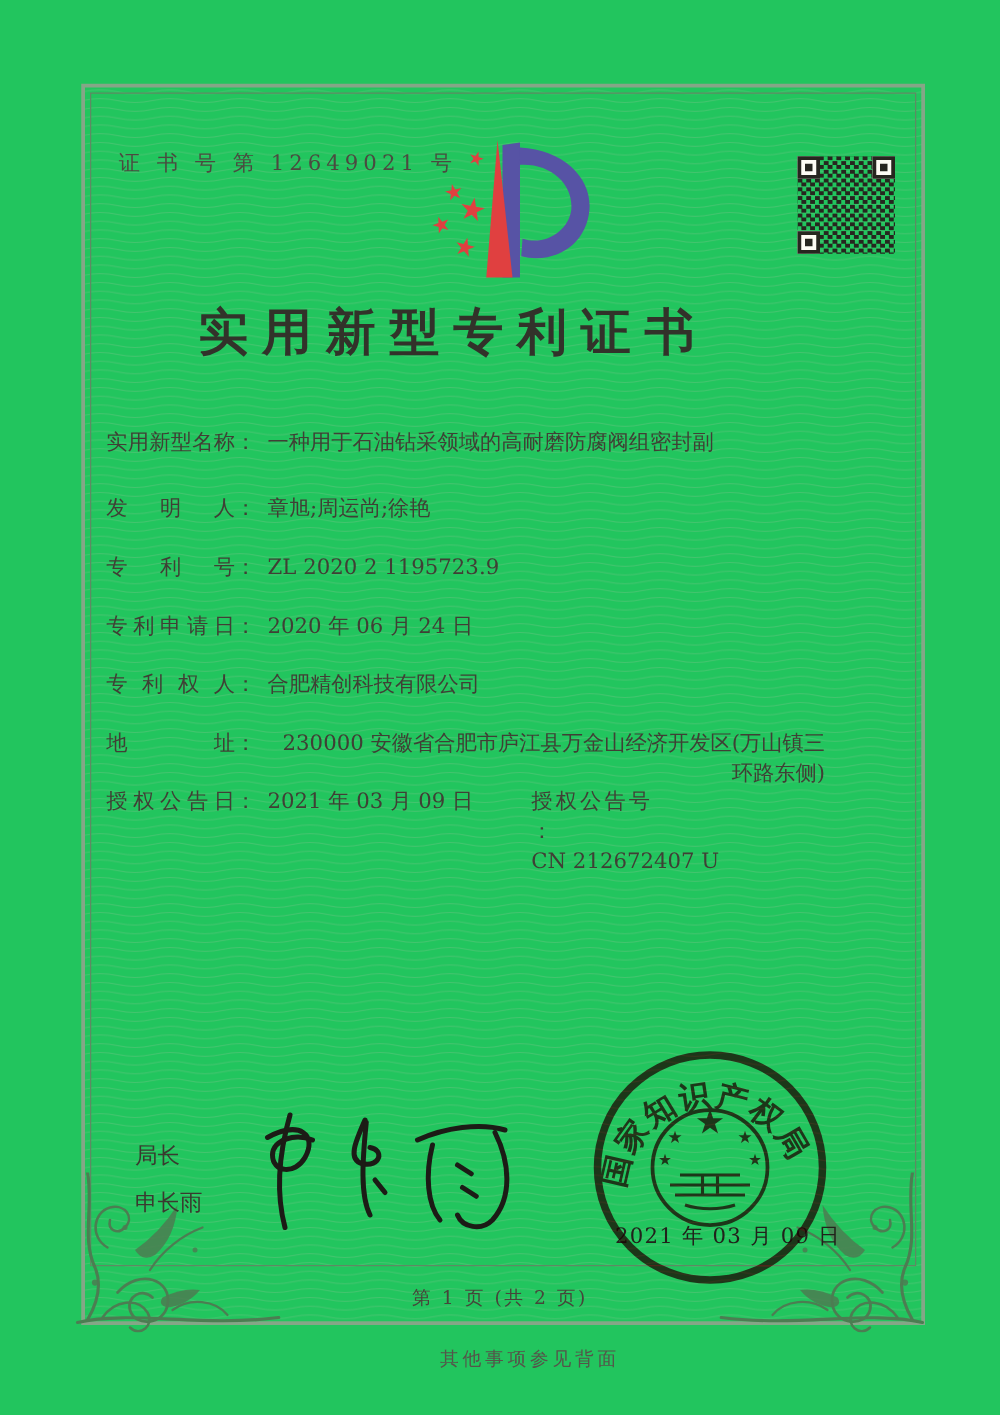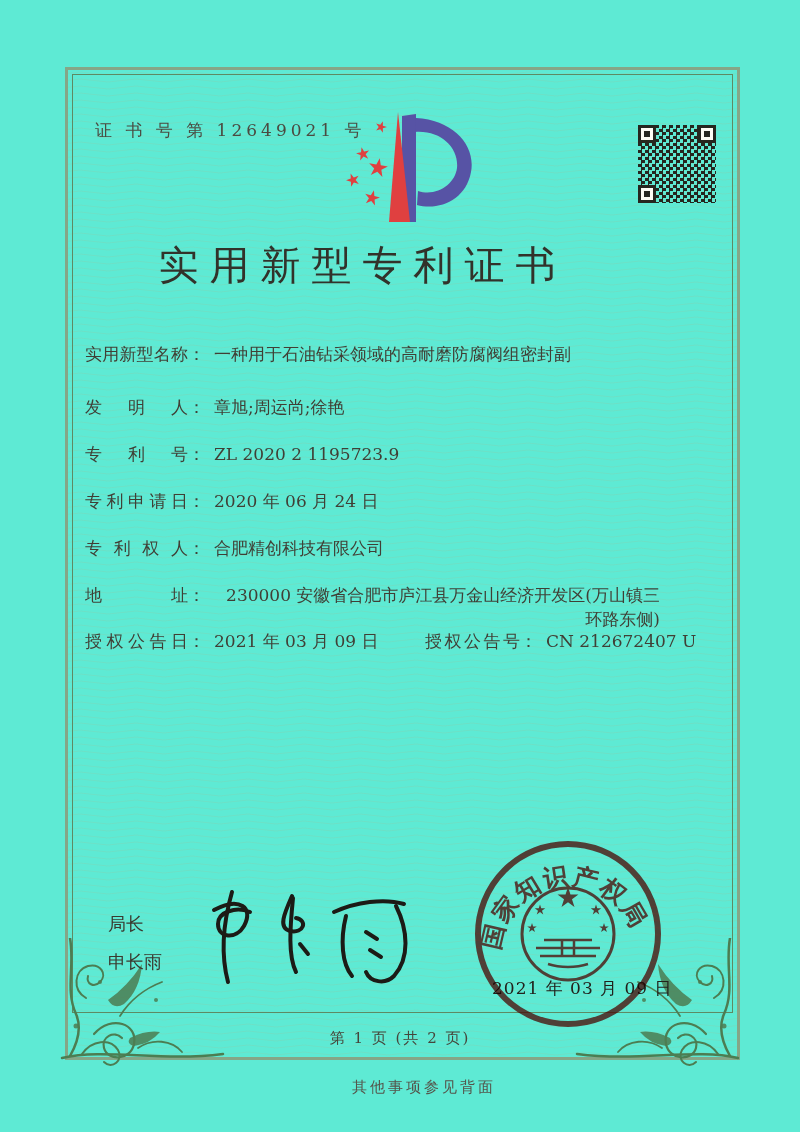--- a/index.html
+++ b/index.html
@@ -1,42 +1,42 @@
 <!DOCTYPE html>
 <html><head>
 <meta charset="utf-8">
 <style>
   html,body{margin:0;padding:0;}
-  .page{position:relative;width:800px;height:1132px;background:#5eead4;overflow:hidden;
+  .page{position:relative;width:800px;height:1132px;background:#22c55e;overflow:hidden;
         font-family:"DejaVu Serif","Liberation Serif",serif;color:#3c3b31;}
   
   .frame-outer{position:absolute;left:65px;top:67px;width:669px;height:987px;border:3px solid #85a687;}
   .frame-inner{position:absolute;left:72px;top:74px;width:659px;height:937px;border:1px solid #5e8a63;}
   .guilloche{position:absolute;left:66px;top:70px;width:672px;height:986px;opacity:.55;}
   
   .cert-no{position:absolute;left:95px;top:119px;font-size:17px;letter-spacing:4px;color:#4b4a40;}
   .logo{position:absolute;left:325px;top:110px;width:150px;height:128px;}
   .qr{position:absolute;left:638px;top:125px;width:78px;height:78px;
       background:repeating-conic-gradient(#26261f 0% 25%,transparent 0% 50%) 0 0/7px 7px;}
   .finder{position:absolute;width:18px;height:18px;border:3px solid #26261f;background:#fdfcf4;box-sizing:border-box;}
   .finder::after{content:"";position:absolute;left:3px;top:3px;width:6px;height:6px;background:#26261f;}
   .f-tl{left:0;top:0;} .f-tr{right:0;top:0;} .f-bl{left:0;bottom:0;}
-  .title{position:absolute;left:0;top:238px;width:714px;text-align:center;font-size:40px;font-weight:normal;
+  .title{position:absolute;left:0;top:238px;width:714px;text-align:center;font-size:40px;font-weight:bold;
          letter-spacing:11px;text-indent:11px;color:#32322a;}
   
   .fields{position:absolute;left:85px;top:342px;width:622px;font-size:17px;line-height:24px;color:#403f35;}
   .frow{display:flex;margin-bottom:23px;}
   .frow.first{margin-bottom:29px;}
   .frow.addr{margin-bottom:-2px;}
   .flabel{flex:none;width:103px;text-align:justify;text-align-last:justify;}
   .fcolon{flex:none;margin-right:9px;}
   .fvalue{white-space:pre-wrap;text-align:right;}
   .fvalue.addr-v{max-width:446px;}
   .grant{position:relative;display:flex;}
-  .grant-no{position:absolute;left:340px;top:0;display:flex;}
+  .grant-no{position:absolute;left:340px;top:0;display:flex;flex-direction:column;}
   .grant-no .flabel{width:95px;}
   
   .paras{position:absolute;left:85px;top:660px;width:634px;font-size:17px;line-height:24px;
          color:#4a493d;text-align:justify;}
   .paras p{margin:0 0 2px 0;text-indent:2em;}
   
   .signer{position:absolute;left:108px;top:912px;font-size:18px;color:#3a392f;
           font-family:"DejaVu Sans","Liberation Sans",sans-serif;}
   .signer div{margin-bottom:14px;}
   .signature{position:absolute;left:192px;top:878px;width:235px;height:118px;}

